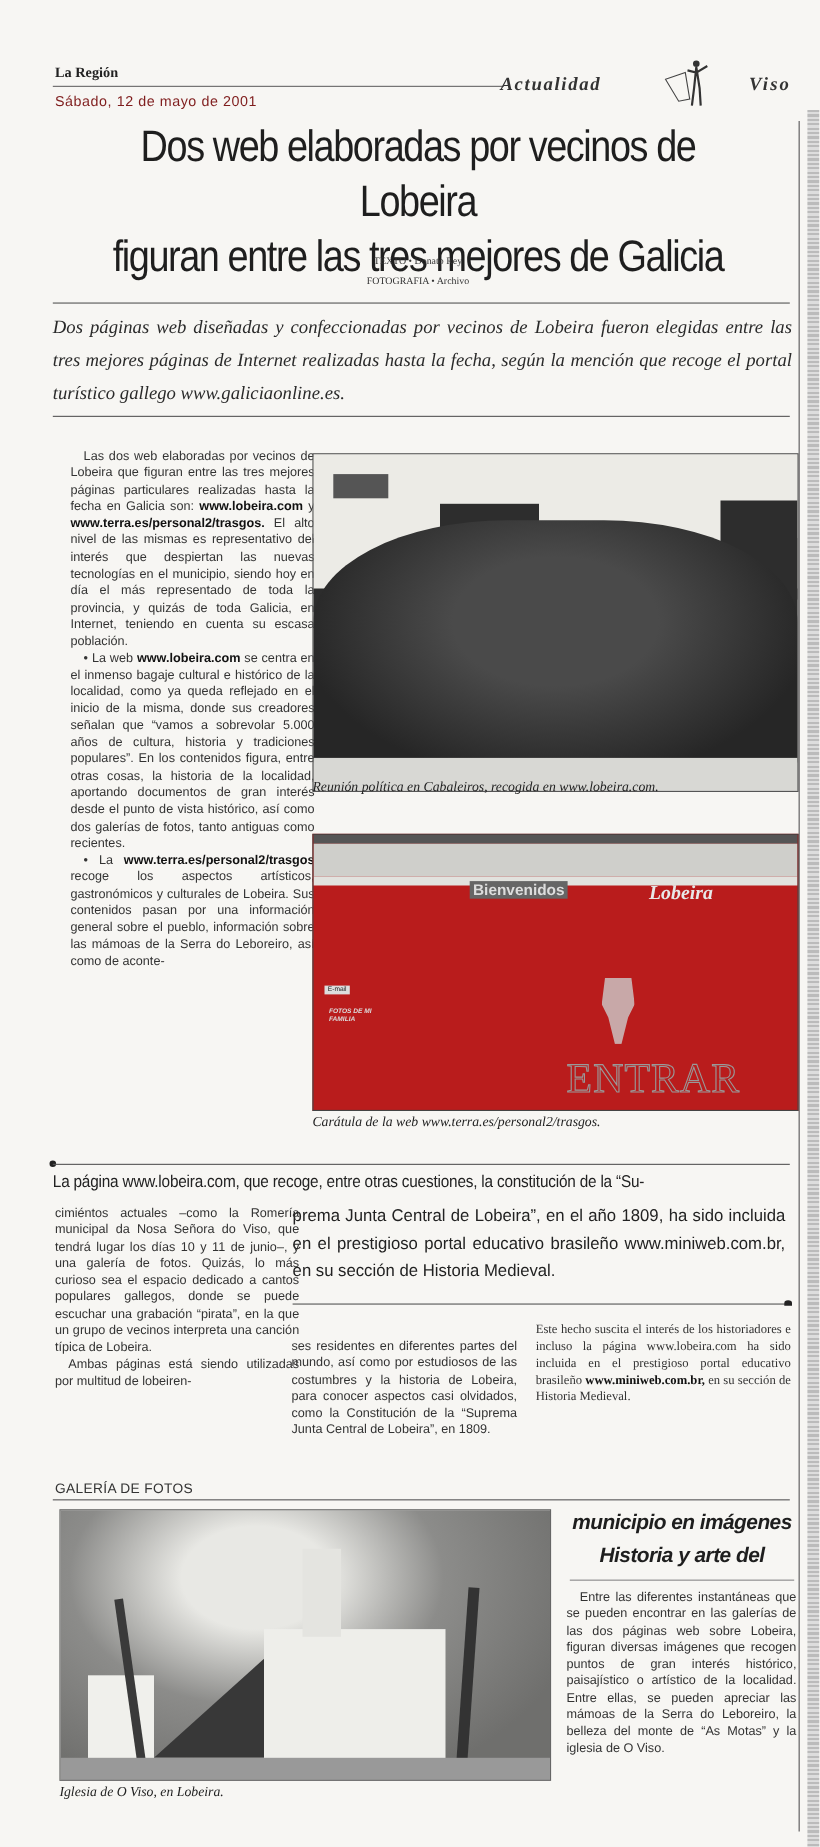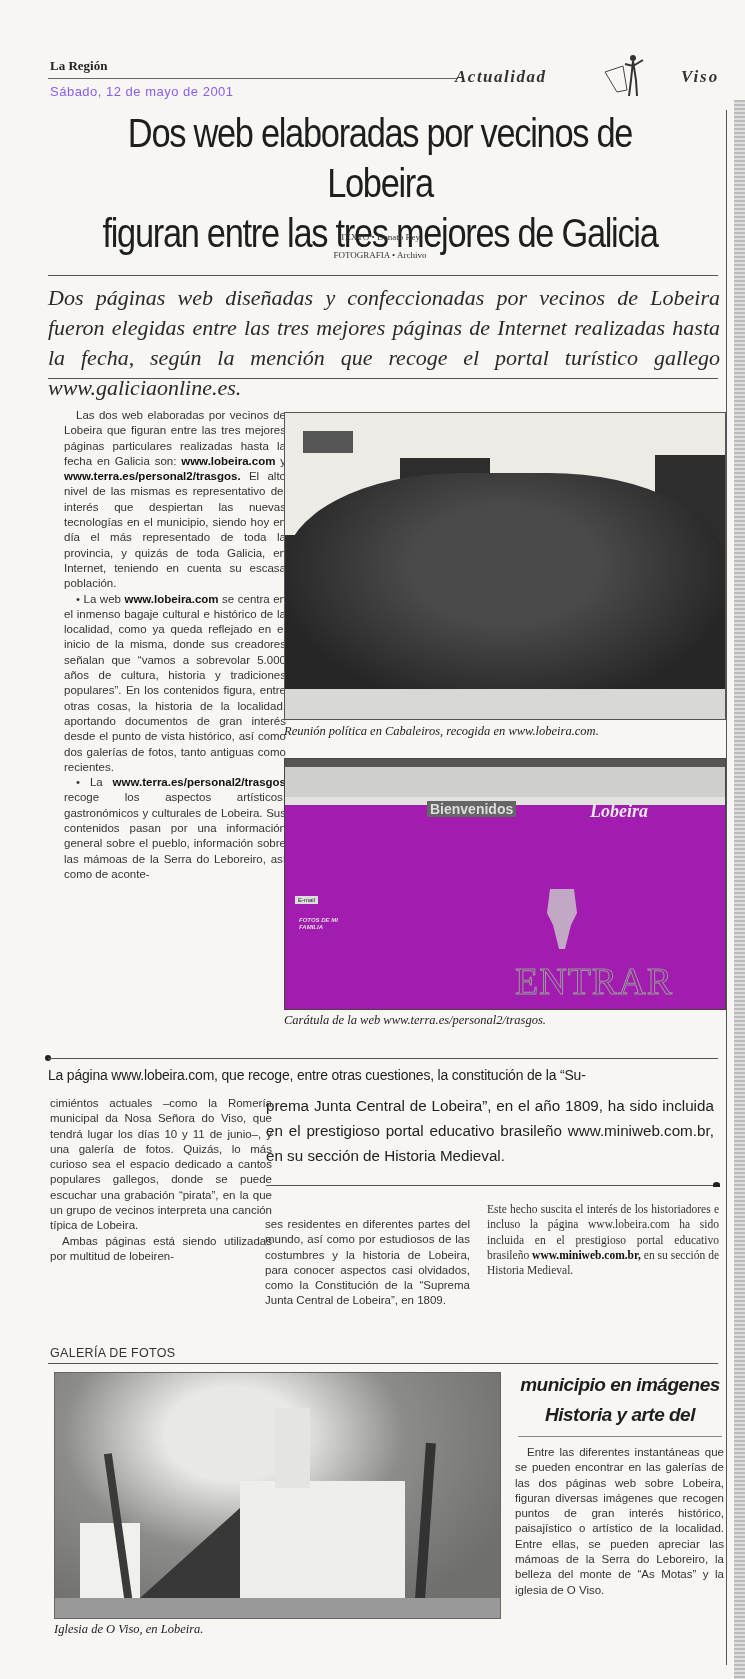--- a/index.html
+++ b/index.html
@@ -6,52 +6,52 @@
     body {
       width:745px; height:1679px; position:relative; overflow:hidden;
       background:#f7f6f3;
       font-family:"Liberation Sans", sans-serif;
       color:#2a2a2a;
     }
     .abs { position:absolute; }
     
     .paper-name { left:50px; top:58px; font-family:"Liberation Serif", serif; font-weight:bold; font-size:13px; color:#222;text-align:right; }
     .mast-rule { left:48px; top:78px; width:410px; height:1px; background:#666; }
-    .date { left:50px; top:84px; font-size:13px; color:#8b5cf6; letter-spacing:.5px; }
+    .date { left:50px; top:84px; font-size:13px; color:#7f1d1d; letter-spacing:.5px; }
     .section { left:455px; top:67px; font-family:"Liberation Serif", serif; font-style:italic; font-weight:bold; font-size:17px; letter-spacing:1.5px; color:#333; }
     .section2 { left:681px; top:67px; font-family:"Liberation Serif", serif; font-style:italic; font-weight:bold; font-size:17px; letter-spacing:2px; color:#333; }
     .logo-icon { left:603px; top:52px; width:50px; height:46px; }
     .vrule-right { left:726px; top:110px; width:1px; height:1555px; background:#555; }
     .edge-strip { left:734px; top:100px; width:11px; height:1580px; background:repeating-linear-gradient(#bbb 0 2px,#ddd 2px 4px); }
     
     .headline { left:40px; top:108px; width:680px; text-align:center; font-family:"Liberation Sans", sans-serif; font-size:40px; line-height:50px; color:#1e1e1e; letter-spacing:-1.5px; transform:scaleX(.86); transform-origin:center top; }
     .credits { left:40px; top:228px; width:680px; text-align:center; font-family:"Liberation Serif", serif; font-size:9px; line-height:18px; color:#333; }
     .lead-rule-top { left:48px; top:275px; width:670px; height:1px; background:#555; }
-    .lead { left:48px; top:283px; width:672px; font-family:"Liberation Serif", serif; font-style:italic; font-size:22px; line-height:30px; color:#2a2a2a; text-align:justify; }
+    .lead { left:48px; top:283px; width:672px; font-family:"Liberation Serif", serif; font-style:italic; font-size:17px; line-height:30px; color:#2a2a2a; text-align:justify; }
     .lead-rule-bottom { left:48px; top:378px; width:670px; height:1px; background:#555; }
     
     .col { font-family:"Liberation Sans", sans-serif; font-size:11.5px; line-height:15.3px; color:#333; text-align:justify; }
     .col p { margin:0; text-indent:12px; }
     .col b { color:#111; }
     .col1 { left:64px; top:408px; width:222px; }
     
     .photo1 { left:284px; top:412px; width:440px; height:306px; background:
       linear-gradient(#e6e6e2 0 25%, transparent 25%),
       radial-gradient(circle at 50% 70%, #3a3a3a 0 40%, #2c2c2c 70%);
       border:1px solid #555; overflow:hidden; }
     .photo1 .wall { position:absolute; left:0; top:0; width:100%; height:40%; background:#ecebe6; }
     .photo1 .door1 { position:absolute; left:115px; top:45px; width:90px; height:80px; background:#2d2d2d; }
     .photo1 .door2 { position:absolute; left:370px; top:42px; width:70px; height:90px; background:#2d2d2d; }
     .photo1 .win { position:absolute; left:18px; top:18px; width:50px; height:22px; background:#555; }
     .photo1 .crowd { position:absolute; left:0; top:60px; width:100%; height:230px;
       background:radial-gradient(ellipse at 50% 40%, #4a4a4a 0 30%, #262626 75%); border-radius:40% 40% 5% 5%; }
     .photo1 .ground { position:absolute; left:0; bottom:0; width:100%; height:30px; background:#d8d8d4; }
     .cap { font-family:"Liberation Serif", serif; font-style:italic; font-size:12.5px; color:#222; }
-    .cap1 { left:284px; top:724px; }
-    .photo2 { left:284px; top:758px; width:440px; height:250px; background:#a21caf; border:1px solid #444; overflow:hidden; }
+    .cap1 { left:284px; top:708px; }
+    .photo2 { left:284px; top:758px; width:440px; height:250px; background:#b91c1c; border:1px solid #444; overflow:hidden; }
     .photo2 .titlebar { position:absolute; left:0; top:0; width:100%; height:8px; background:#555; }
     .photo2 .menubar { position:absolute; left:0; top:8px; width:100%; height:30px; background:#cfcfcb; }
     .photo2 .addrbar { position:absolute; left:0; top:38px; width:100%; height:8px; background:#e2e2de; }
     .photo2 .welcome { position:absolute; left:142px; top:42px; font-family:"Liberation Sans", sans-serif; font-weight:bold; font-size:14px; color:#ddd; background:#666; padding:0 3px; }
     .photo2 .site { position:absolute; left:305px; top:42px; font-family:"Liberation Serif", serif; font-style:italic; font-weight:bold; font-size:18px; color:#e8e8e8; }
     .photo2 .email { position:absolute; left:10px; top:137px; font-size:6px; color:#222; background:#ddd; padding:1px 3px; }
     .photo2 .family { position:absolute; left:14px; top:158px; font-size:6px; font-weight:bold; font-style:italic; color:#ddd; line-height:7px; width:50px; }
     .photo2 .crest { position:absolute; left:262px; top:130px; width:30px; height:60px; background:#ccc; clip-path:polygon(10% 0,90% 0,100% 40%,80% 60%,60% 100%,40% 100%,20% 60%,0 40%); opacity:.8; }
     .photo2 .enter { position:absolute; left:230px; top:200px; font-family:"Liberation Serif", serif; font-size:38px; color:transparent; -webkit-text-stroke:1px #999; letter-spacing:1px;text-align:center; }
     .cap2 { left:284px; top:1013px; }

